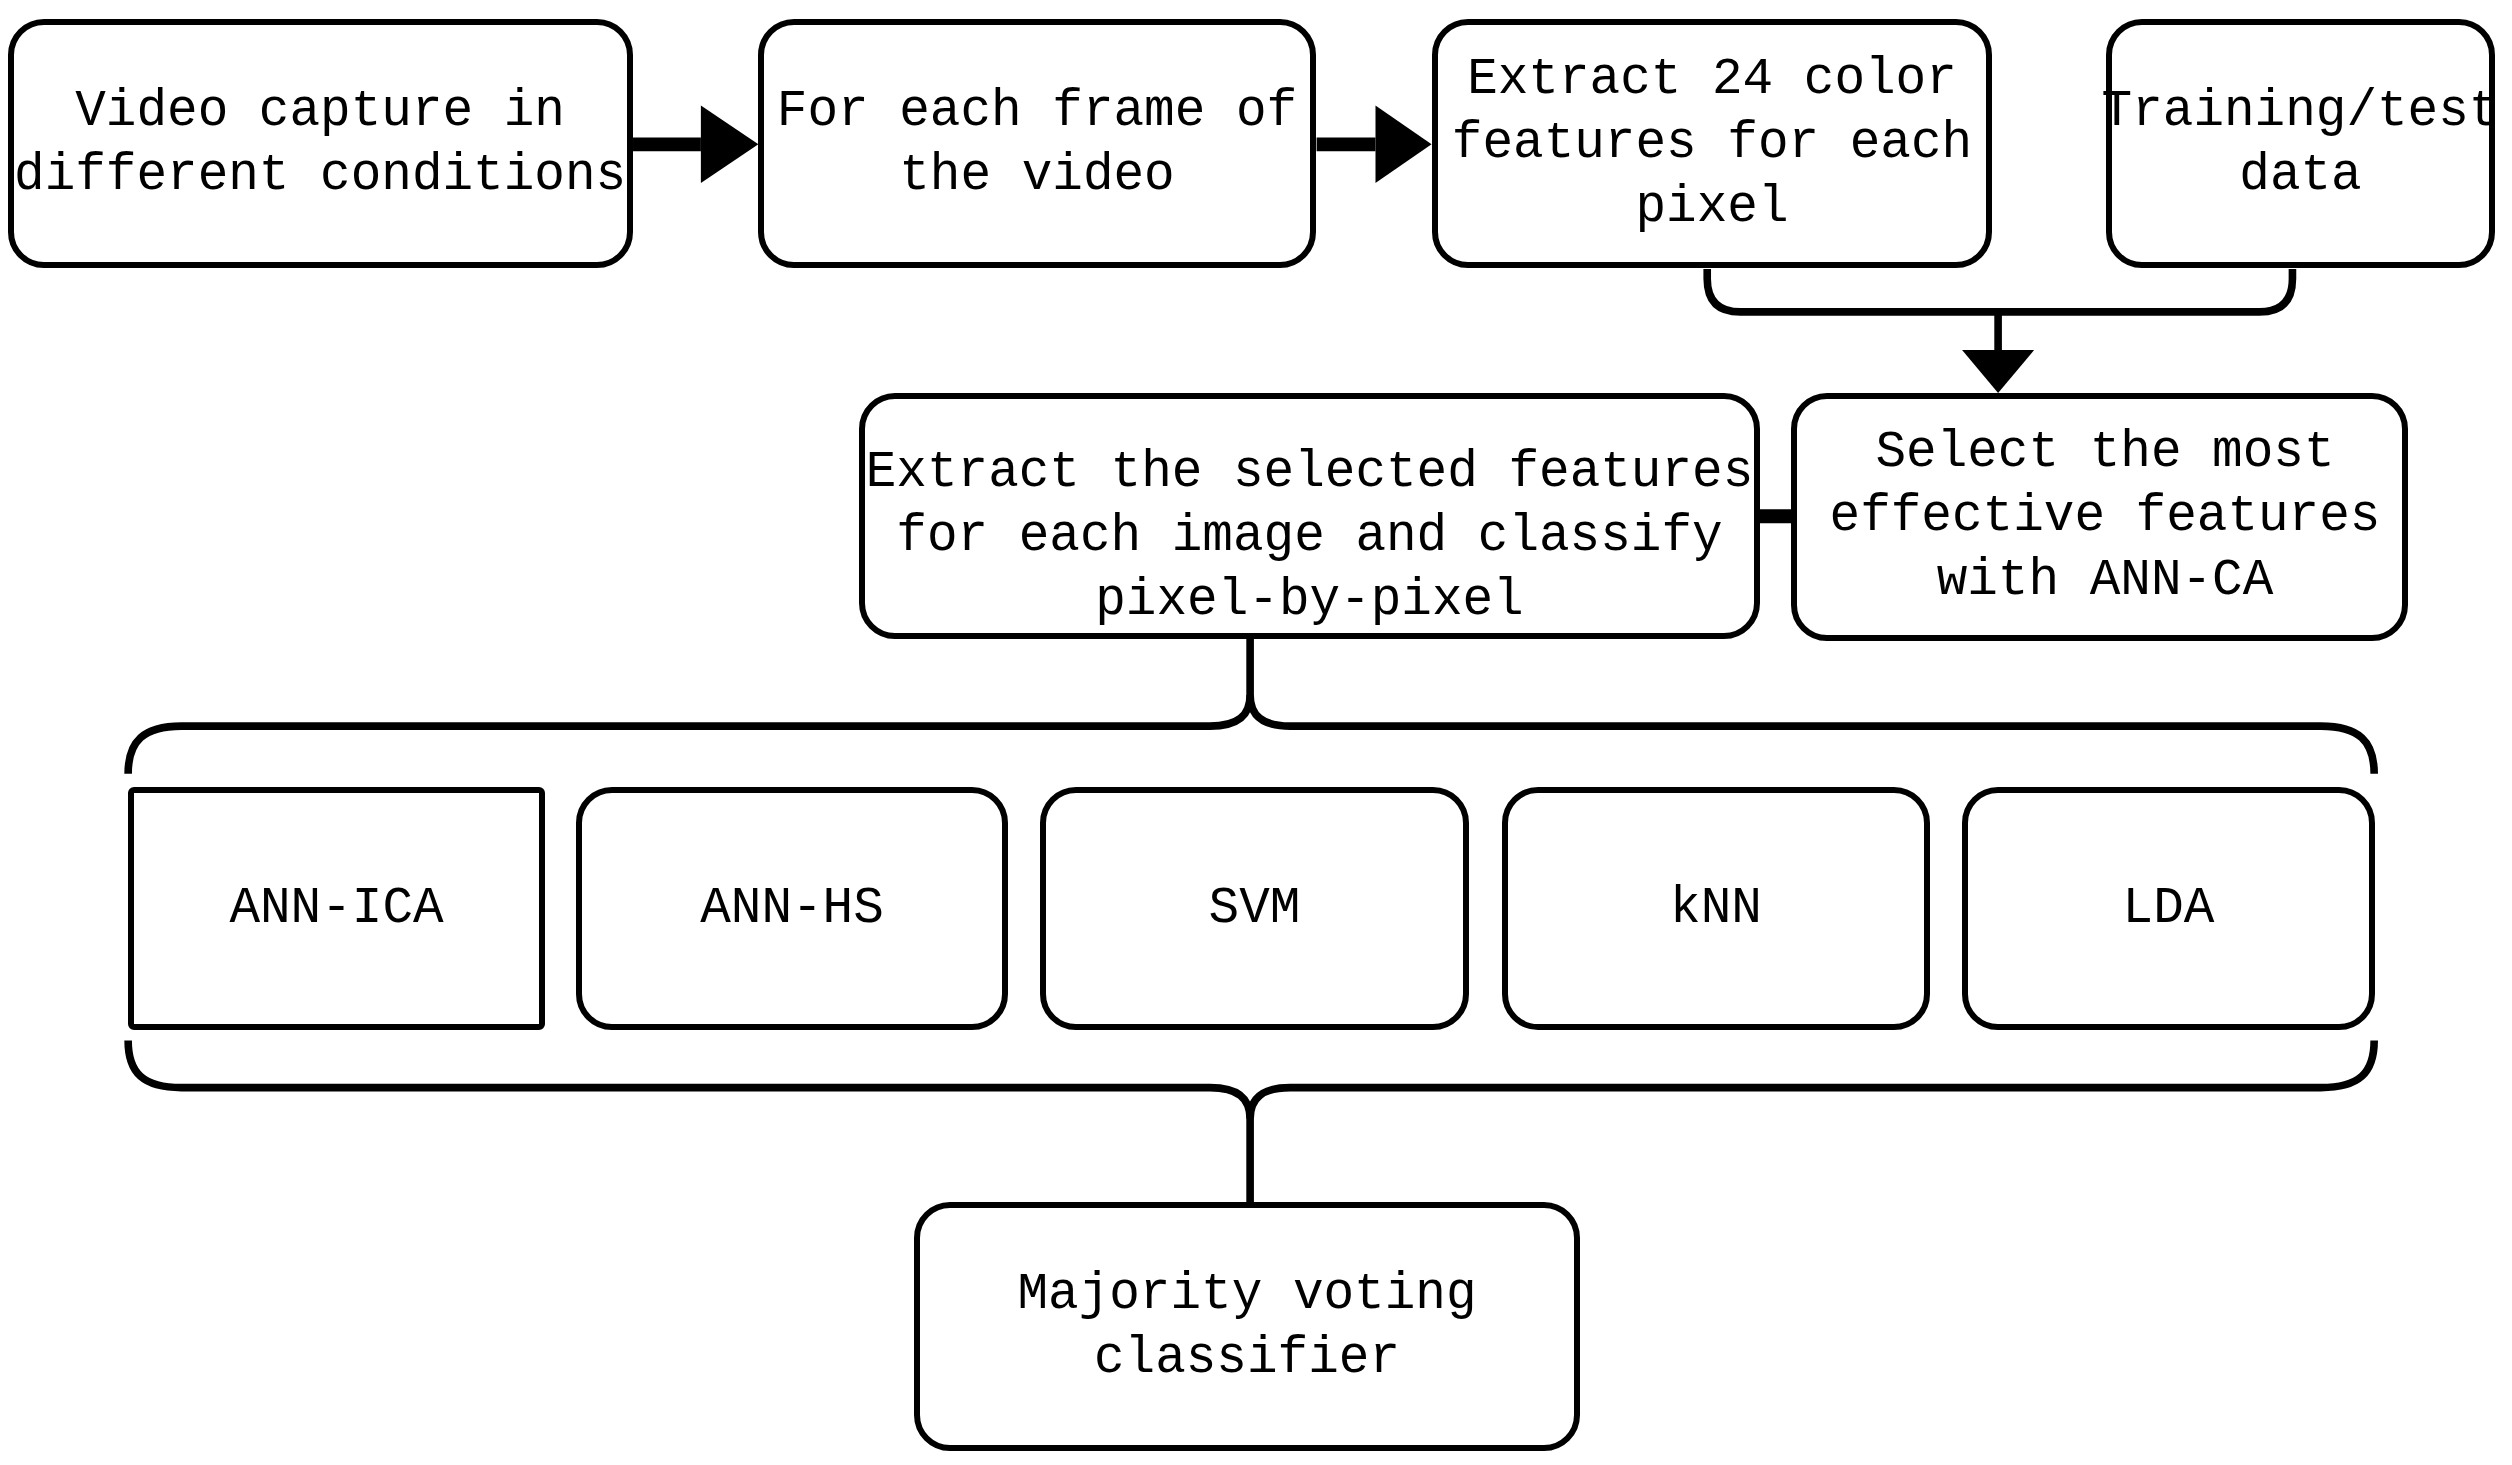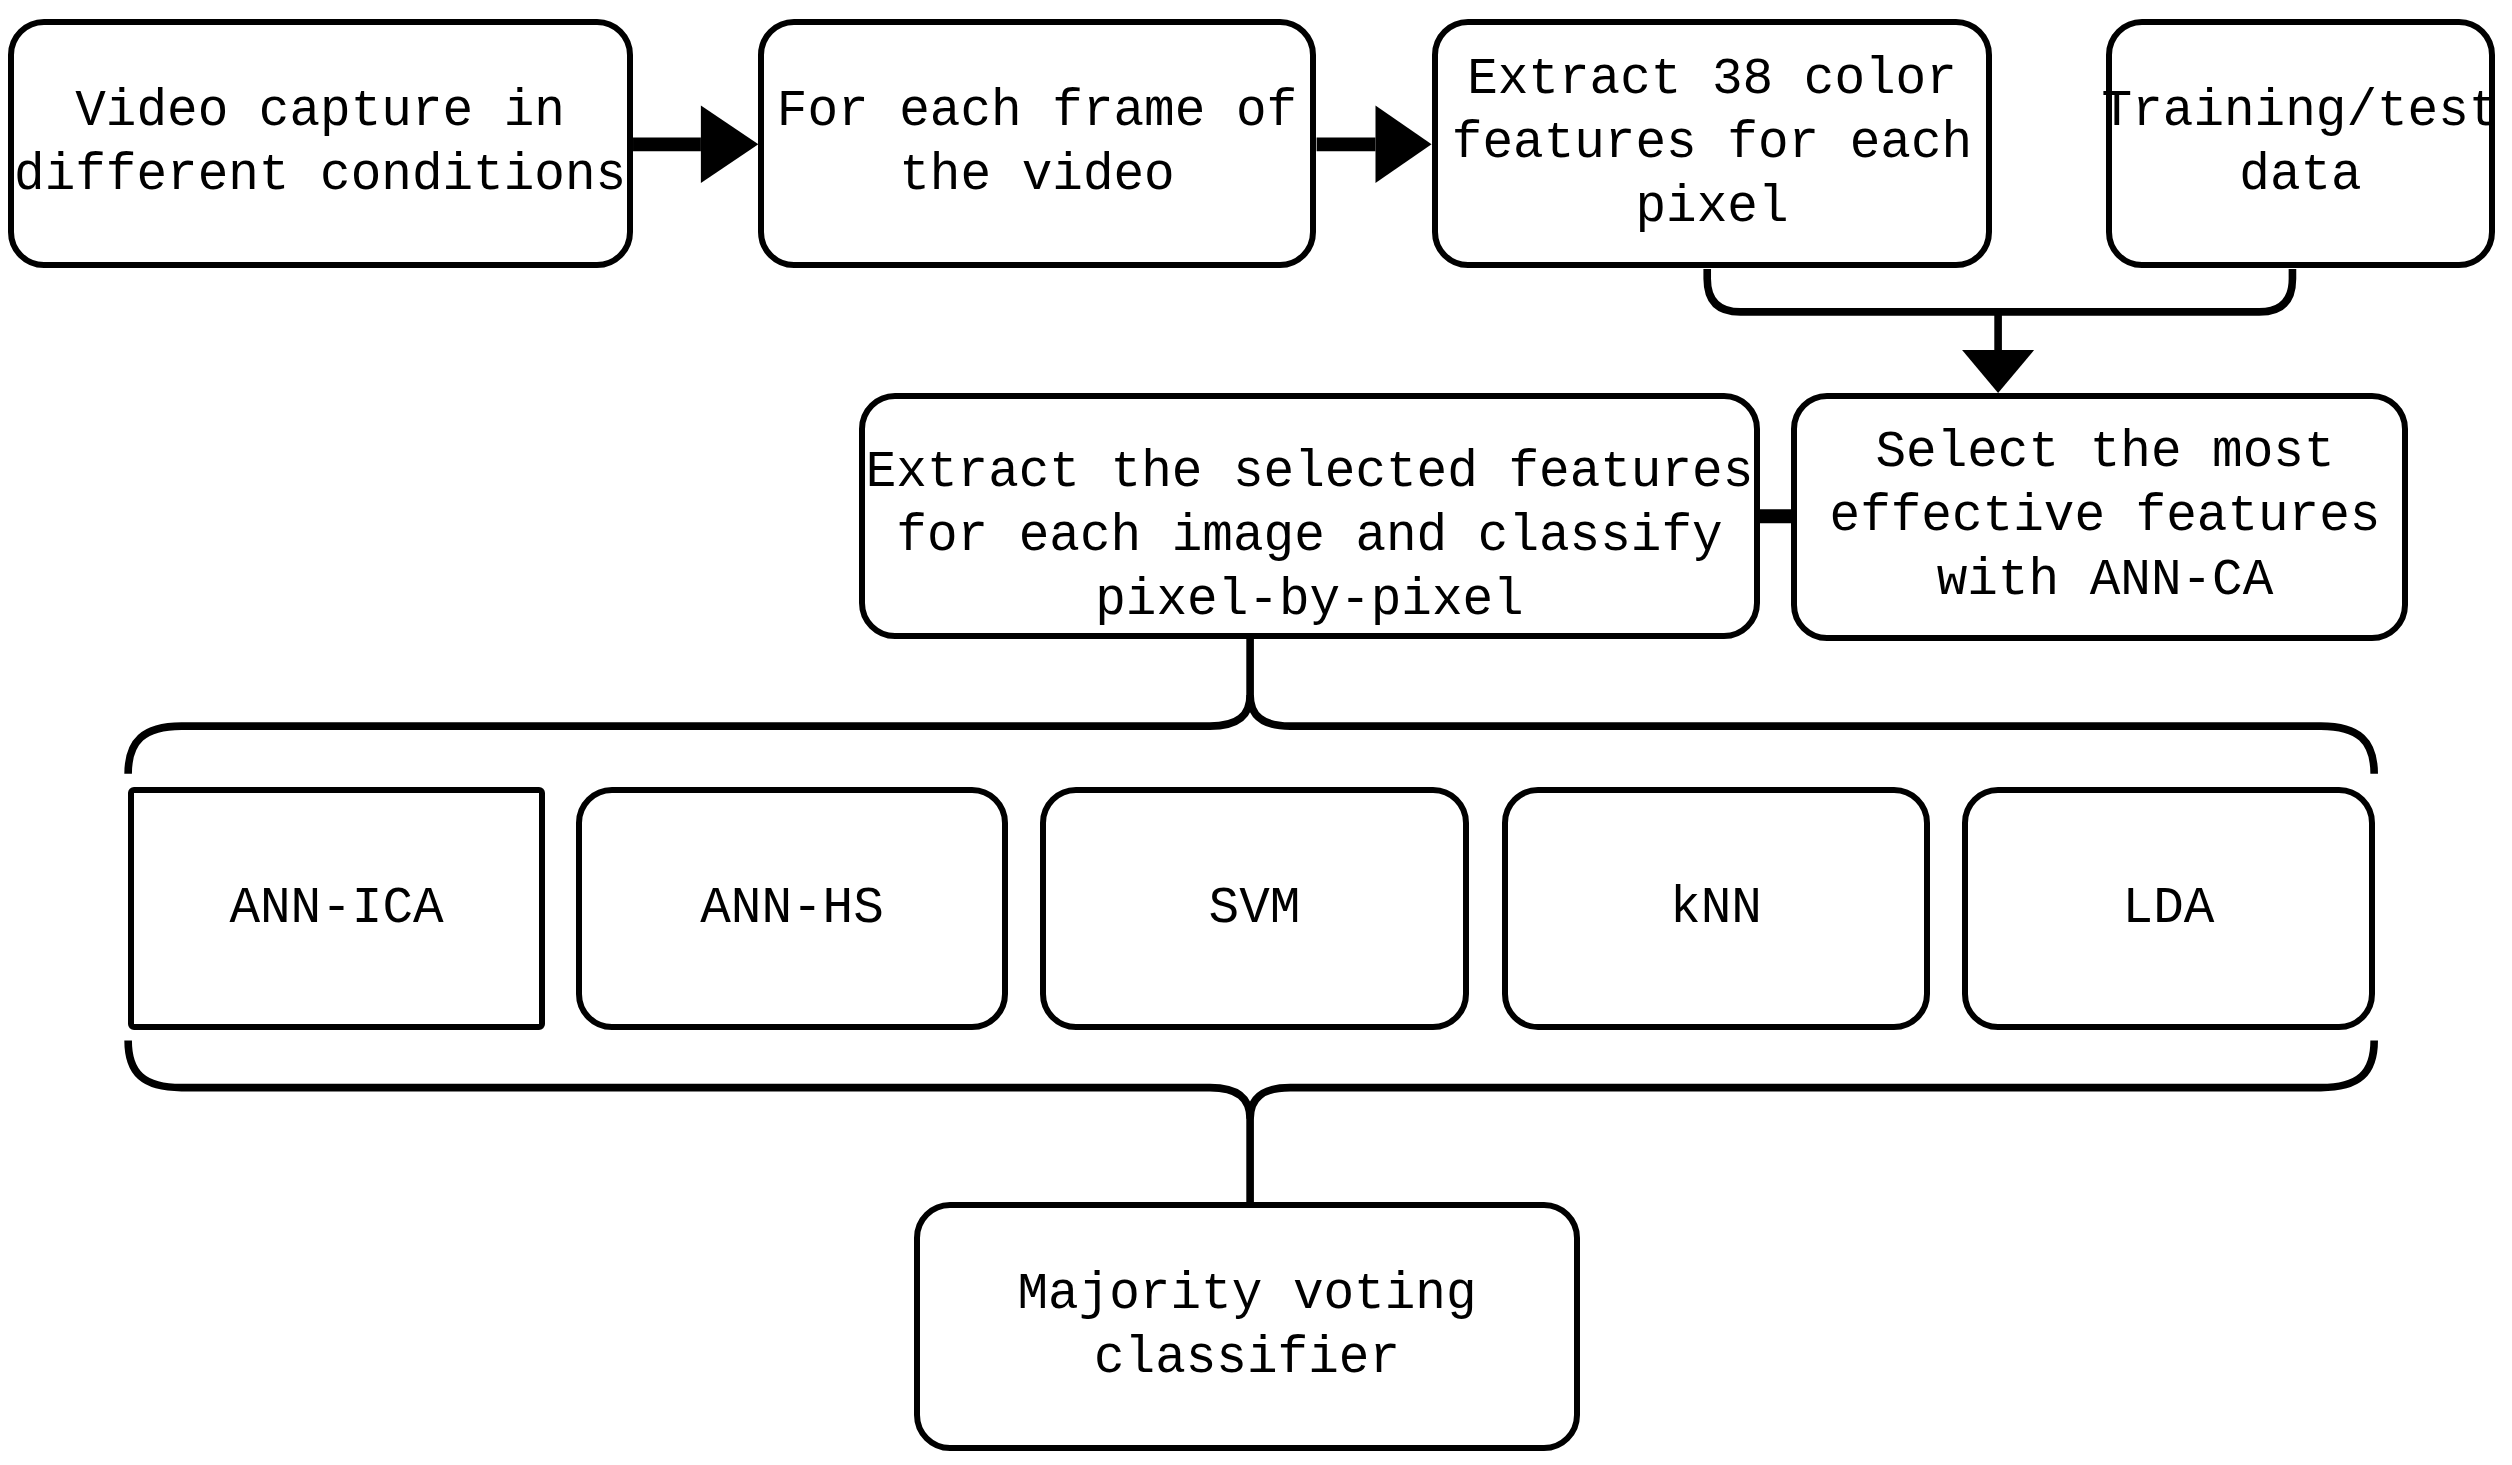--- a/index.html
+++ b/index.html
@@ -89,21 +89,21 @@
     <span>Video capture in
 different conditions</span>
   </div>
 
   <div class="box" style="left:758px; top:19.4px; width:558px; height:249px;">
     <span>For each frame of
 the video</span>
   </div>
 
   <div class="box" style="left:1432px; top:19.4px; width:560px; height:249px;">
-    <span>Extract 38 color
+    <span>Extract 24 color
 features for each
 pixel</span>
   </div>
 
   <div class="box" style="left:2106px; top:19.4px; width:389px; height:249px;">
     <span>Training/test
 data</span>
   </div>
 
   <div class="box" style="left:859px; top:393px; width:901px; height:246px;align-items:flex-end;">

